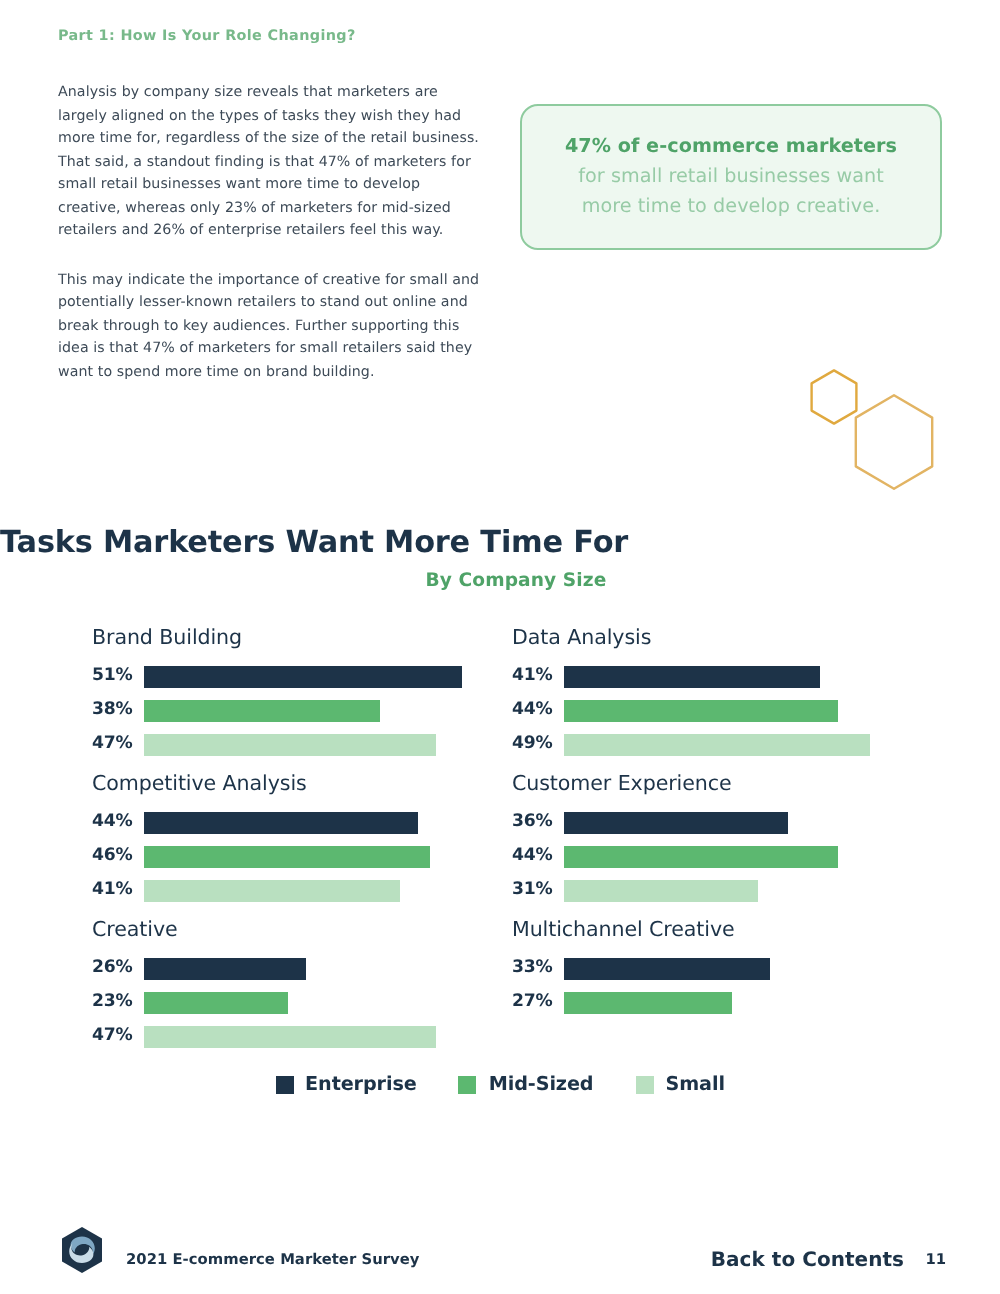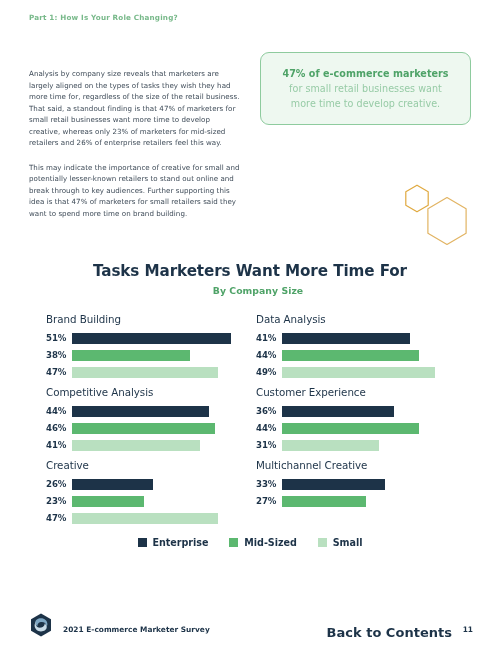--- a/index.html
+++ b/index.html
@@ -31,21 +31,21 @@
     font-size: 7.2px;
     font-weight: 700;
     letter-spacing: 0.18px;
     color: #78b98a;
   }
 
   
   .body-col {
     position: absolute;
     left: 29px;
-    top: 68px;
+    top: 40px;
     width: 214px;
   }
   .body-col p {
     margin: 0 0 13px 0;
     font-size: 7.1px;
     line-height: 11.55px;
     color: #3d4a57;
     letter-spacing: 0.04px;
   }
 
@@ -86,21 +86,21 @@
   .hex-large { left: 424px; top: 196px; }
 
   
   .chart {
     position: absolute;
     left: 0;
     top: 262px;
     width: 500px;
   }
   .chart-title {
-    text-align: center;
+    text-align: left;
     font-size: 15.2px;
     font-weight: 700;
     color: #1d3348;
     letter-spacing: -0.1px;
     margin: 0;
   }
   .chart-subtitle {
     text-align: center;
     font-size: 9.3px;
     font-weight: 700;
@@ -205,21 +205,21 @@
     top: 18px;
     font-size: 7.4px;
     font-weight: 700;
     color: #1d3348;
     letter-spacing: 0.02px;
   }
   .footer-back {
     position: absolute;
     right: 48px;
     top: 18px;
-    font-size: 13px;
+    font-size: 10px;
     font-weight: 700;
     color: #1d3348;
     letter-spacing: 0.02px;
   }
   .footer-page {
     position: absolute;
     right: 27px;
     top: 18px;
     font-size: 7.4px;
     font-weight: 700;

